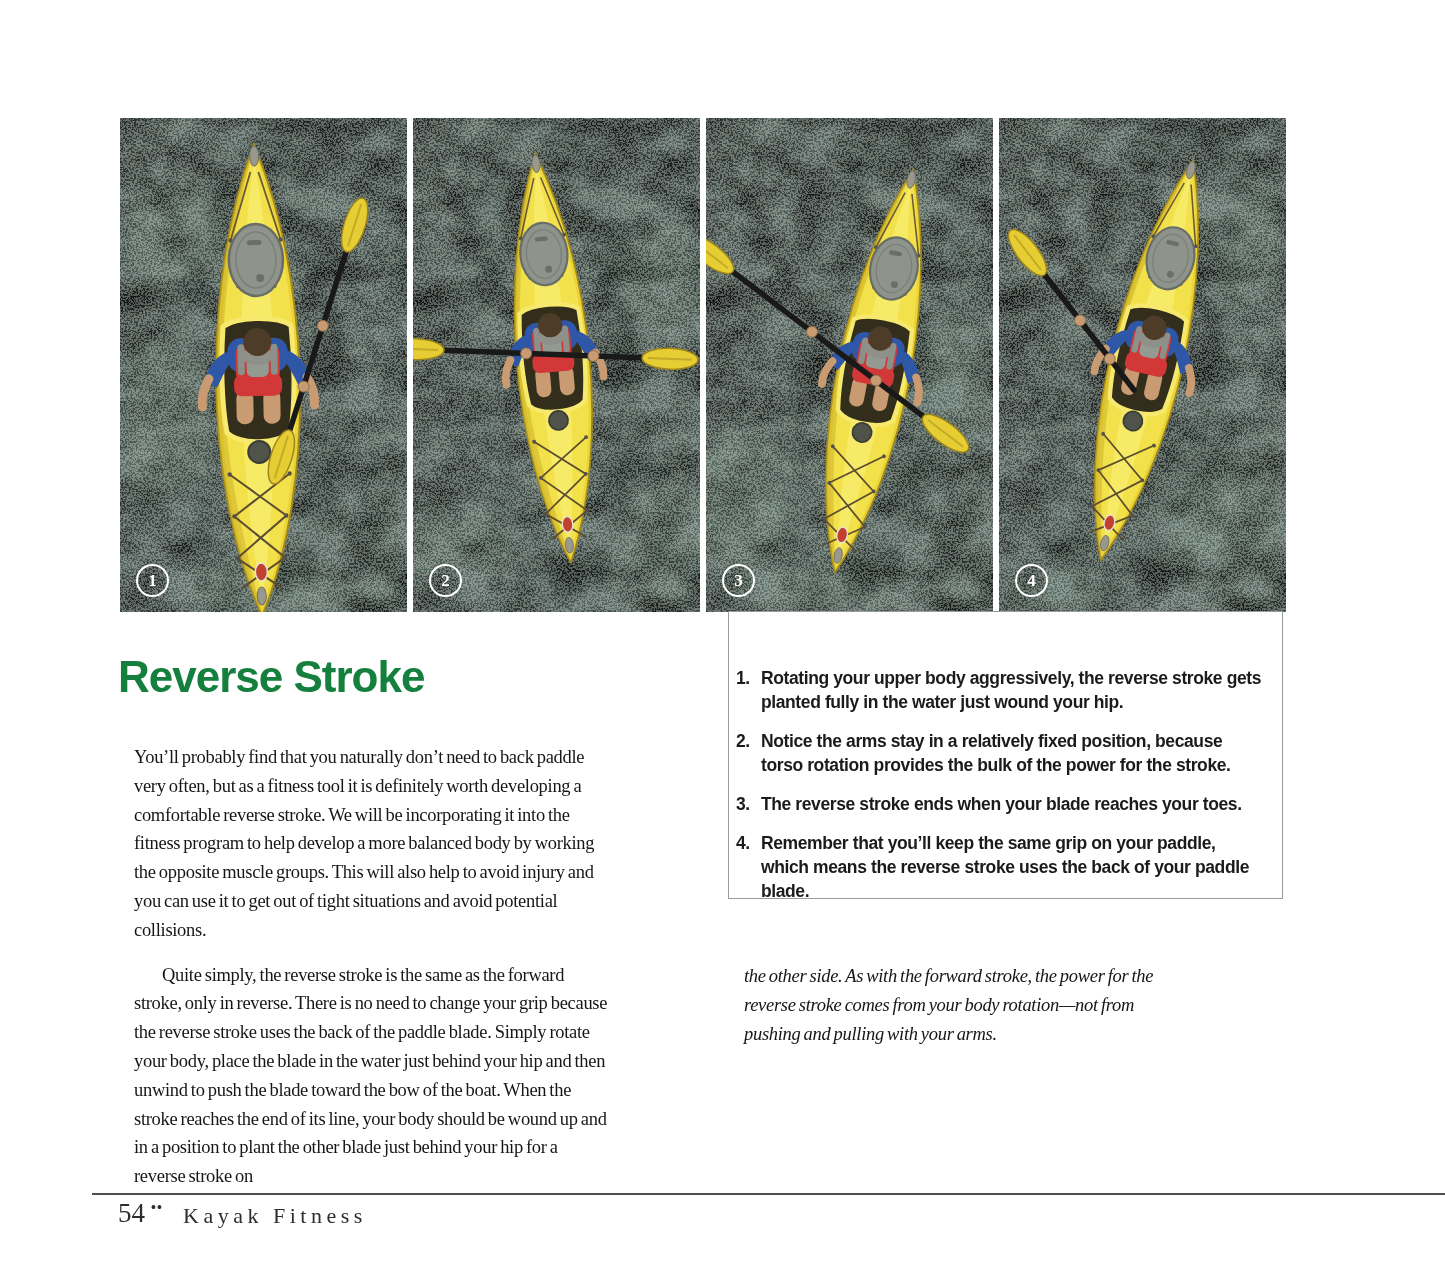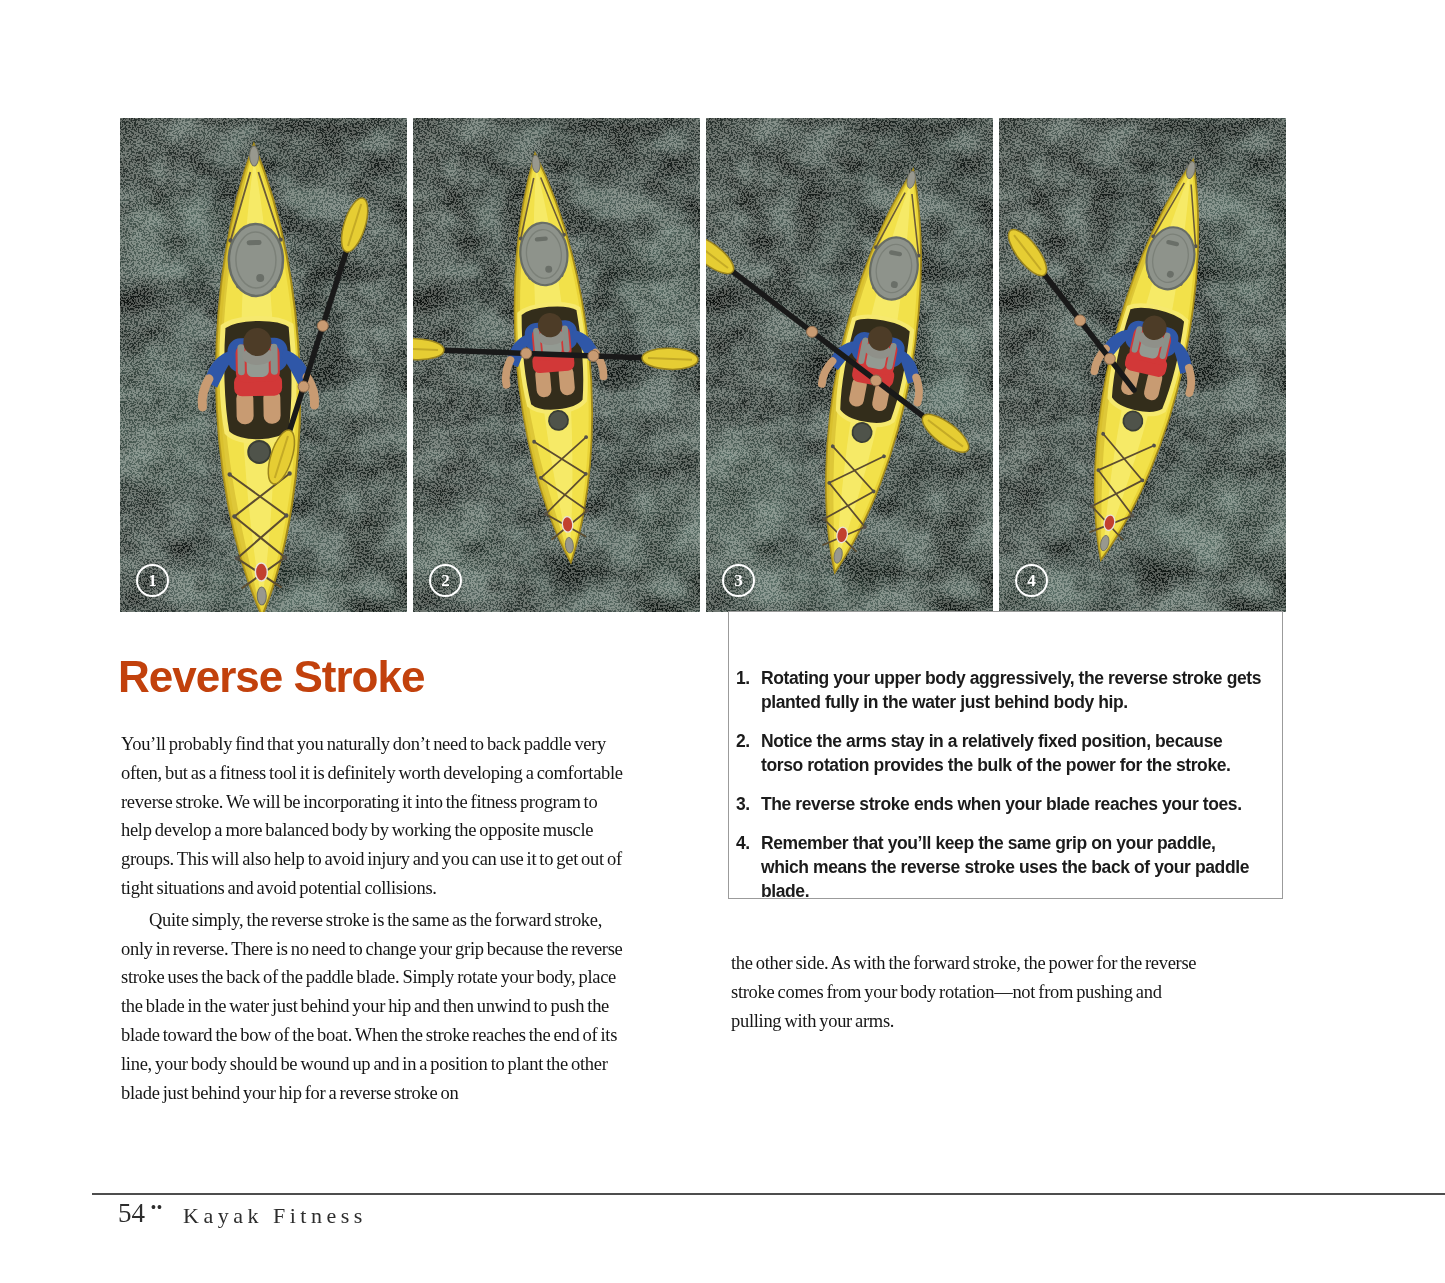--- a/index.html
+++ b/index.html
@@ -7,26 +7,26 @@
         font-family:"Liberation Serif", serif;color:#161616;}
   
   .photo-row{position:absolute;left:120px;top:118px;width:1180px;height:494px;}
   .photo{position:absolute;top:0;width:287px;height:494px;margin:0;overflow:hidden;background:#0c100e;}
   .photo svg{display:block;width:287px;height:494px;}
   .fig-badge{position:absolute;left:16px;bottom:15px;width:29px;height:29px;border:2.5px solid #ffffff;
              border-radius:50%;color:#ffffff;font-family:"Liberation Serif",serif;font-weight:bold;
              font-size:17px;display:flex;align-items:center;justify-content:center;line-height:1;}
   
   .section-title{position:absolute;left:118px;top:652px;margin:0;font-family:"Liberation Sans",sans-serif;
-                 font-weight:bold;font-size:44px;letter-spacing:-1px;color:#c2410c;}
+                 font-weight:bold;font-size:44px;letter-spacing:-1px;color:#15803d;}
   .col{position:absolute;font-size:18.5px;line-height:28.8px;letter-spacing:-0.3px;word-spacing:-1.2px;}
-  .col p{margin:3px;}
+  .col p{margin:16px;}
   .col p.indent{text-indent:28px;}
   .col-left{left:118px;top:727px;width:508px;}
-  .col-right{left:728px;top:946px;width:480px;}
+  .col-right{left:728px;top:946px;width:480px;font-style:italic;}
   
   .callout{position:absolute;left:728px;top:611px;width:555px;height:288px;border:1px solid #9b9b9b;
            box-sizing:border-box;padding:54px 18px 0 7px;background:#ffffff;}
   .callout-item{display:grid;grid-template-columns:25px 1fr;margin-bottom:15px;
                 font-family:"Liberation Sans",sans-serif;font-weight:bold;font-size:17.5px;
                 line-height:24px;letter-spacing:-0.4px;color:#1b1b1b;}
   
   .footer-rule{position:absolute;left:92px;top:1193px;width:1353px;height:2px;background:#4d4d4d;}
   .footer-pageno{position:absolute;left:118px;top:1198px;font-size:27px;color:#2d2d2d;}
   .footer-dots{position:absolute;left:151px;top:1200px;font-size:14px;font-weight:bold;
@@ -197,21 +197,21 @@
   <h1 class="section-title">Reverse Stroke</h1>
 
   <div class="col col-left">
     <p>You’ll probably find that you naturally don’t need to back paddle very often, but as a fitness tool it is definitely worth developing a comfortable reverse stroke. We will be incorporating it into the fitness program to help develop a more balanced body by working the opposite muscle groups. This will also help to avoid injury and you can use it to get out of tight situations and avoid potential collisions.</p>
     <p class="indent">Quite simply, the reverse stroke is the same as the forward stroke, only in reverse. There is no need to change your grip because the reverse stroke uses the back of the paddle blade. Simply rotate your body, place the blade in the water just behind your hip and then unwind to push the blade toward the bow of the boat. When the stroke reaches the end of its line, your body should be wound up and in a position to plant the other blade just behind your hip for a reverse stroke on</p>
   </div>
 
   <div class="callout">
     <div class="callout-item">
       <span>1.</span>
-      <span>Rotating your upper body aggressively, the reverse stroke gets planted fully in the water just behind body hip.</span>
+      <span>Rotating your upper body aggressively, the reverse stroke gets planted fully in the water just wound your hip.</span>
     </div>
     <div class="callout-item">
       <span>2.</span>
       <span>Notice the arms stay in a relatively fixed position, because torso rotation provides the bulk of the power for the stroke.</span>
     </div>
     <div class="callout-item">
       <span>3.</span>
       <span>The reverse stroke ends when your blade reaches your toes.</span>
     </div>
     <div class="callout-item">

